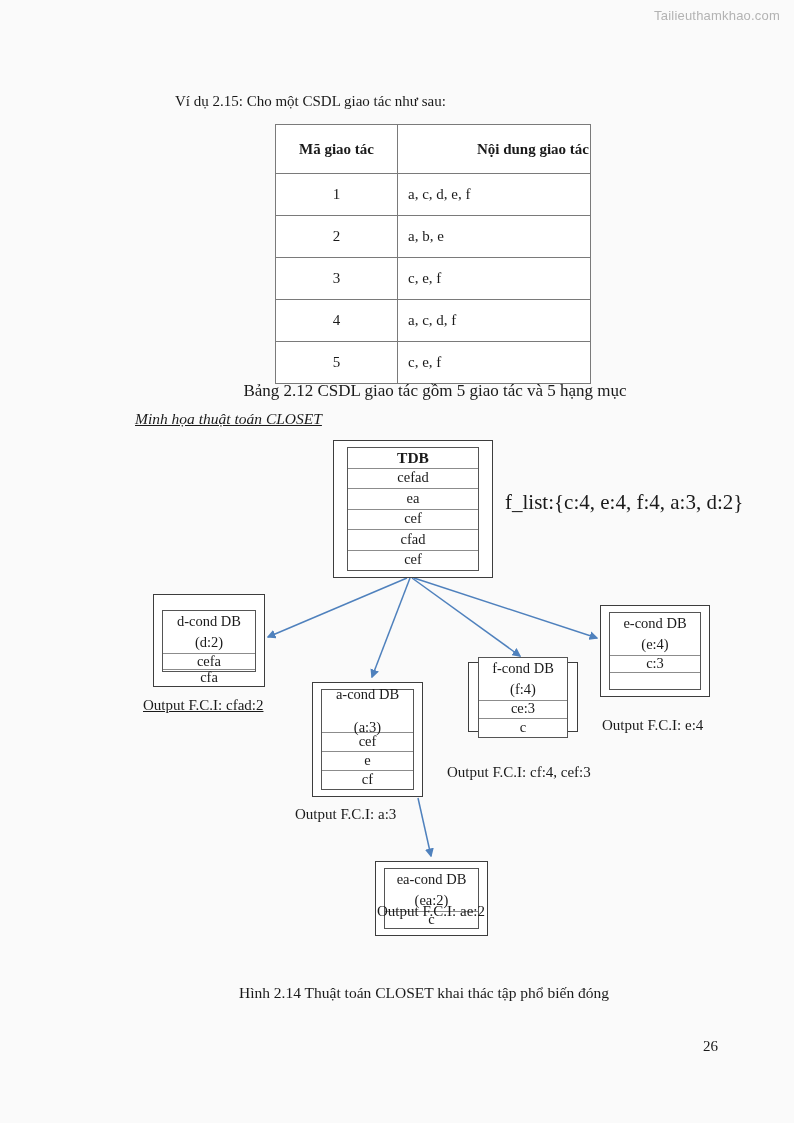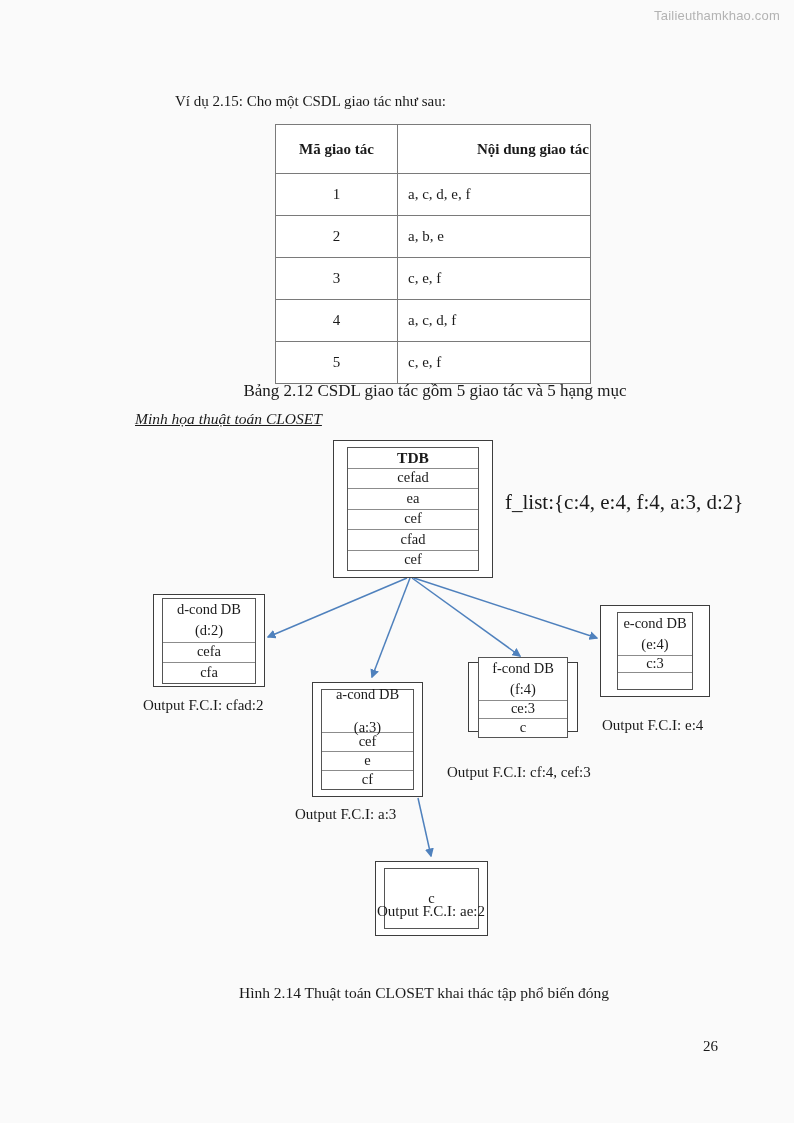--- a/index.html
+++ b/index.html
@@ -145,30 +145,30 @@
     <div class="dbox-row">ea</div>
     <div class="dbox-row">cef</div>
     <div class="dbox-row">cfad</div>
     <div class="dbox-row">cef</div>
   </div>
 </div>
 
 <div class="abs flist">f_list:{c:4, e:4, f:4, a:3, d:2}</div>
 
 <div class="abs dbox" style="left:153px;top:594px;width:112px;height:93px;">
-  <div class="dbox-inner" style="width:94px;height:86px;">
+  <div class="dbox-inner" style="width:94px;height:62px;">
     <div class="dbox-head" style="height:43px;">
       <span>d-cond DB</span>
       <span>(d:2)</span>
     </div>
     <div class="dbox-row">cefa</div>
     <div class="dbox-row">cfa</div>
   </div>
 </div>
-<div class="abs out-label" style="left:143px;top:697px;">Output F.C.I: cfad:2</div>
+<div class="abs out-label" style="left:143px;top:697px;text-decoration:underline;">Output F.C.I: cfad:2</div>
 
 <div class="abs dbox" style="left:312px;top:682px;width:111px;height:115px;">
   <div class="dbox-inner" style="width:93px;height:101px;">
     <div class="dbox-head" style="height:42px;gap:12px;">
       <span>a-cond DB</span>
       <span>(a:3)</span>
     </div>
     <div class="dbox-row">cef</div>
     <div class="dbox-row">e</div>
     <div class="dbox-row">cf</div>
@@ -182,33 +182,37 @@
       <span>f-cond DB</span>
       <span>(f:4)</span>
     </div>
     <div class="dbox-row">ce:3</div>
     <div class="dbox-row">c</div>
   </div>
 </div>
 <div class="abs out-label" style="left:447px;top:764px;">Output F.C.I: cf:4, cef:3</div>
 
 <div class="abs dbox" style="left:600px;top:605px;width:110px;height:92px;">
-  <div class="dbox-inner" style="width:76px;height:78px;">
+  <div class="dbox-inner" style="width:92px;height:78px;">
     <div class="dbox-head" style="height:42px;">
       <span>e-cond DB</span>
       <span>(e:4)</span>
     </div>
     <div class="dbox-row">c:3</div>
     <div class="dbox-row"></div>
   </div>
 </div>
 <div class="abs out-label" style="left:602px;top:717px;">Output F.C.I: e:4</div>
 
 <div class="abs dbox" style="left:375px;top:861px;width:113px;height:75px;">
   <div class="dbox-inner" style="width:95px;height:61px;">
+    <div class="dbox-head" style="height:42px;">
+      <span>ea-cond DB</span>
+      <span>(ea:2)</span>
+    </div>
     <div class="dbox-row">c</div>
   </div>
 </div>
 <div class="abs out-label" style="left:377px;top:903px;">Output F.C.I: ae:2</div>
 
 <div class="abs fig-caption">Hình 2.14 Thuật toán CLOSET khai thác tập phổ biến đóng</div>
 
 <div class="abs page-number">26</div>
 
 </body></html>

